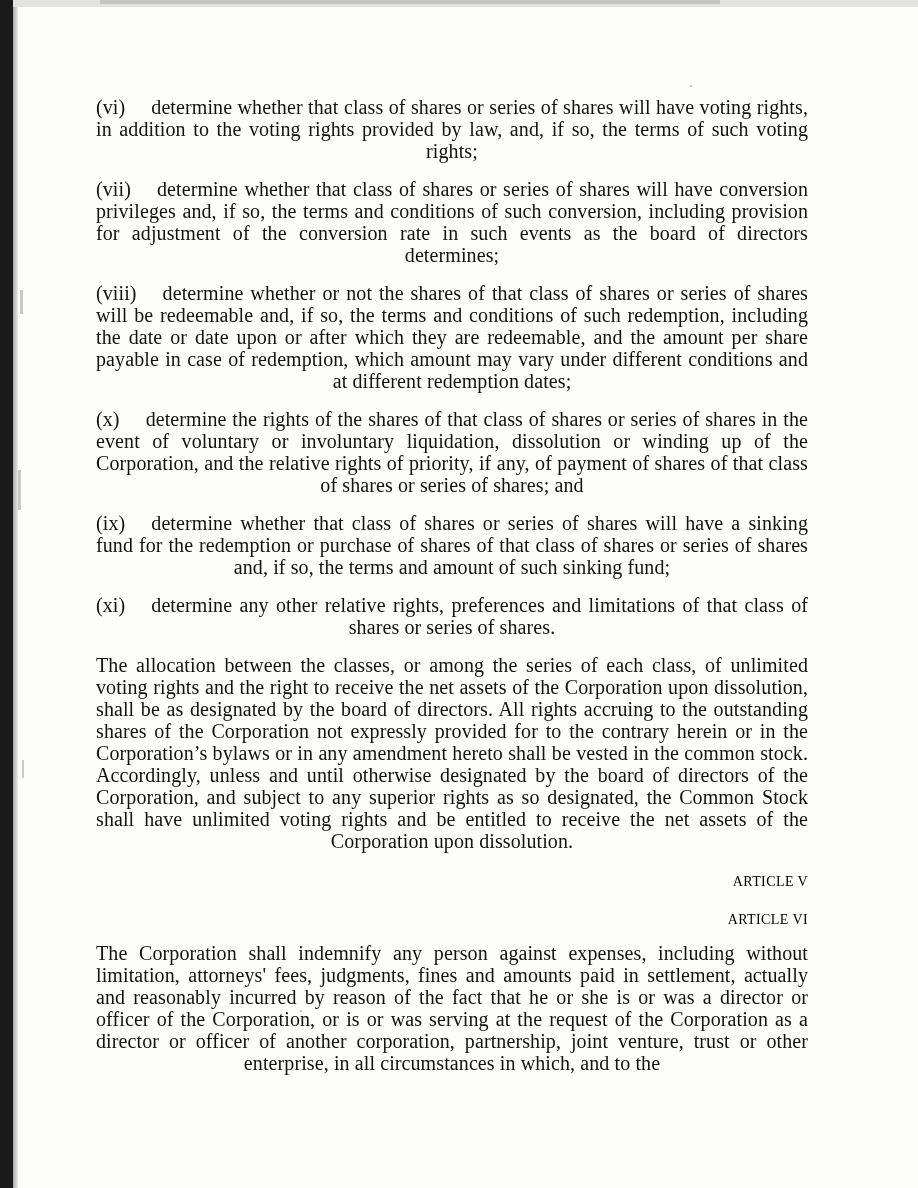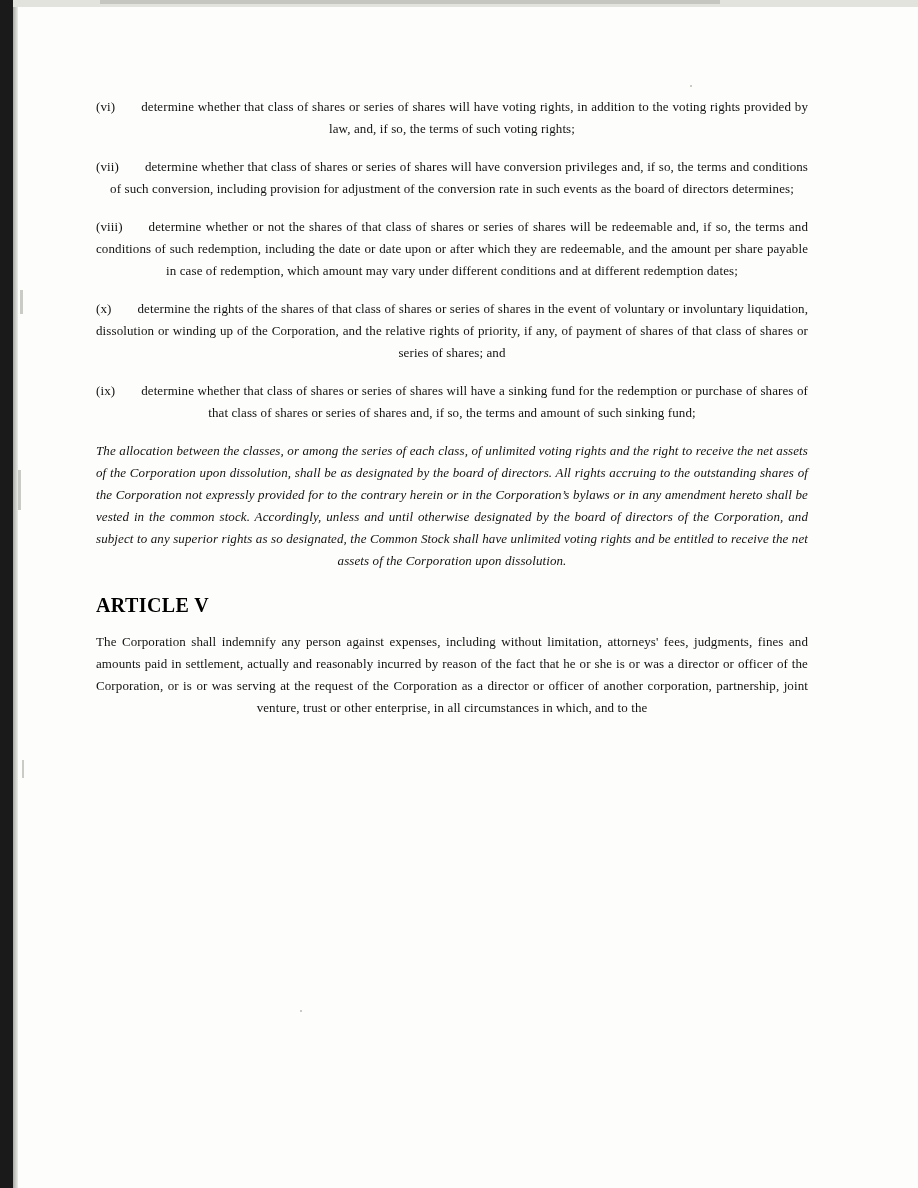--- a/index.html
+++ b/index.html
@@ -71,48 +71,47 @@
 
   
   .content {
     position: absolute;
     left: 96px;
     top: 96px;
     width: 712px;
   }
   p {
     margin: 0 0 16px 0;
-    font-size: 13px;
+    font-size: 20px;
     line-height: 22px;
     color: #121212;
     text-align: center;
     letter-spacing: .1px;
   }
   p.just {
     text-align: justify;
     text-align-last: center;
   }
   .roman {
     display: inline-block;
     min-width: 0;
   }
   .tab {
     display: inline-block;
     width: 26px;
   }
   .art {
-    text-align: left;
-    font-weight: bold;
-    font-size: 20px;
+    text-align: right;
+    font-weight: normal;
+    font-size: 14px;
     margin: 22px 0 14px 0;
     letter-spacing: .4px;
   }
   .blk {
     margin-bottom: 18px;
-    font-style: italic;
   }
 </style>
 </head>
 <body>
 
 <div class="scan">
   <div class="page-paper"></div>
   <div class="gutter-dark"></div>
   <div class="gutter-soft"></div>
   <div class="top-edge"></div>
@@ -139,21 +138,25 @@
     </p>
 
     <p class="just">
       <span class="roman">(x)</span><span class="tab"></span><span>determine the rights of the shares of that class of shares or series of shares in the event of voluntary or involuntary liquidation, dissolution or winding up of the Corporation, and the relative rights of priority, if any, of payment of shares of that class of shares or series of shares; and</span>
     </p>
 
     <p class="just">
       <span class="roman">(ix)</span><span class="tab"></span><span>determine whether that class of shares or series of shares will have a sinking fund for the redemption or purchase of shares of that class of shares or series of shares and, if so, the terms and amount of such sinking fund;</span>
     </p>
 
+    <p class="just">
+      <span class="roman">(xi)</span><span class="tab"></span><span>determine any other relative rights, preferences and limitations of that class of shares or series of shares.</span>
+    </p>
 
     <p class="just blk">The allocation between the classes, or among the series of each class, of unlimited voting rights and the right to receive the net assets of the Corporation upon dissolution, shall be as designated by the board of directors. All rights accruing to the outstanding shares of the Corporation not expressly provided for to the contrary herein or in the Corporation’s bylaws or in any amendment hereto shall be vested in the common stock. Accordingly, unless and until otherwise designated by the board of directors of the Corporation, and subject to any superior rights as so designated, the Common Stock shall have unlimited voting rights and be entitled to receive the net assets of the Corporation upon dissolution.</p>
 
     <div class="art">ARTICLE V</div>
 
+    <div class="art">ARTICLE VI</div>
     <p class="just">The Corporation shall indemnify any person against expenses, including without limitation, attorneys' fees, judgments, fines and amounts paid in settlement, actually and reasonably incurred by reason of the fact that he or she is or was a director or officer of the Corporation, or is or was serving at the request of the Corporation as a director or officer of another corporation, partnership, joint venture, trust or other enterprise, in all circumstances in which, and to the</p>
 
   </div>
 </div>
 
 </body></html>

